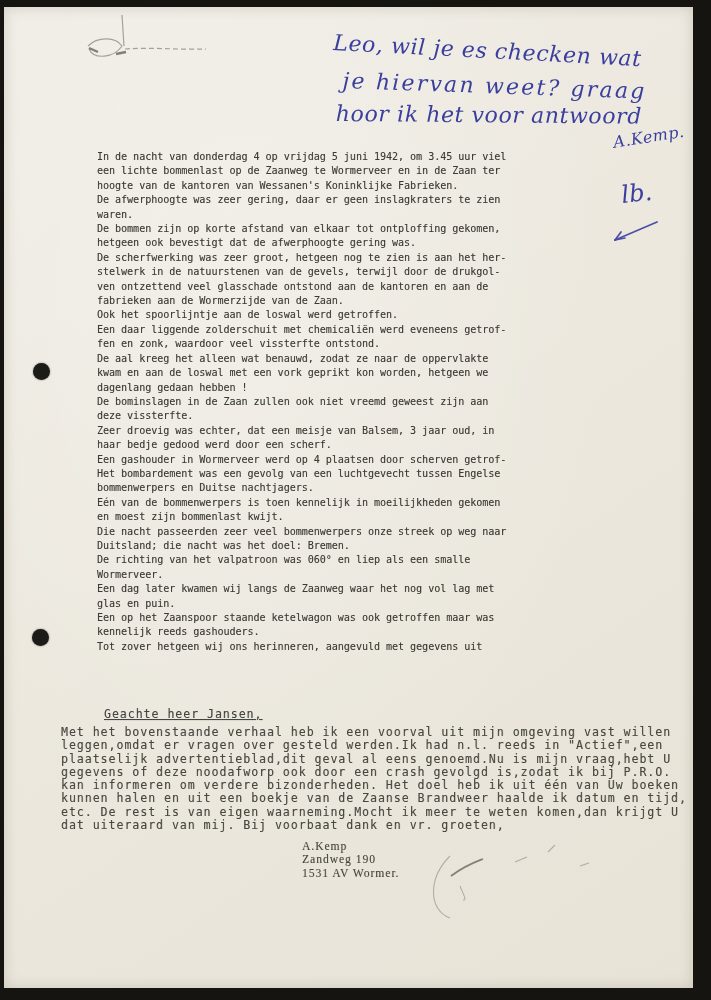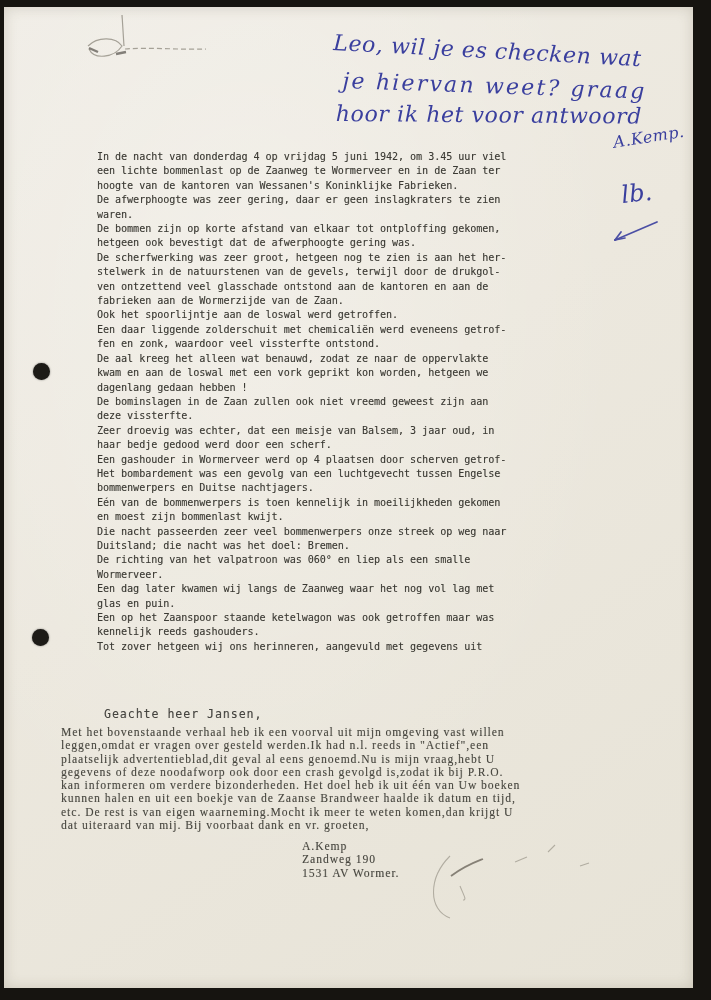--- a/index.html
+++ b/index.html
@@ -19,25 +19,25 @@
     background:#1d1b17; box-shadow:0 0 2px rgba(0,0,0,0.5); }
   .hole1 { left:33px; top:363px; }
   .hole2 { left:32px; top:629px; }
 
   
   .body { position:absolute; left:97px; top:150px; color:#3b3a34;
     font-size:10px; text-shadow:0.3px 0.3px 0 rgba(60,58,50,0.35); }
   .body .tline { height:14.42px; line-height:14.42px; white-space:pre; }
   .salutation { position:absolute; left:104px; top:707px; color:#454440;
     font-size:11.5px; letter-spacing:1px; white-space:pre;
-    text-shadow:0.3px 0.3px 0 rgba(60,58,50,0.3); }
+    text-shadow:0.3px 0.3px 0 rgba(60,58,50,0.3);text-decoration:underline; }
   .closing { position:absolute; left:61px; top:726px; color:#484740;
     font-size:11.5px; letter-spacing:1px;
     text-shadow:0.4px 0.3px 0 rgba(60,58,50,0.3); }
-  .closing .tline { height:13.25px; line-height:13.25px; white-space:pre;font-family:Liberation Serif, serif; }
+  .closing .tline { height:13.25px; line-height:13.25px; white-space:pre; }
   .sigblock { position:absolute; left:302px; top:840px; color:#484740;
     font-size:11.5px; letter-spacing:1px;
     text-shadow:0.4px 0.3px 0 rgba(60,58,50,0.3);font-family:Liberation Serif, serif; }
   .sigblock .tline { height:13.4px; line-height:13.4px; white-space:pre; }
 
   
   .hw { position:absolute; font-family:"DejaVu Serif", serif; font-style:italic;
     color:#3a3f9e; transform-origin:left top; white-space:pre; }
   .hw1 { left:334px; top:30px;  font-size:22px; letter-spacing:0.6px; transform:rotate(3deg); }
   .hw2 { left:343px; top:68px;  font-size:22px; letter-spacing:2.2px; transform:rotate(2deg); }

